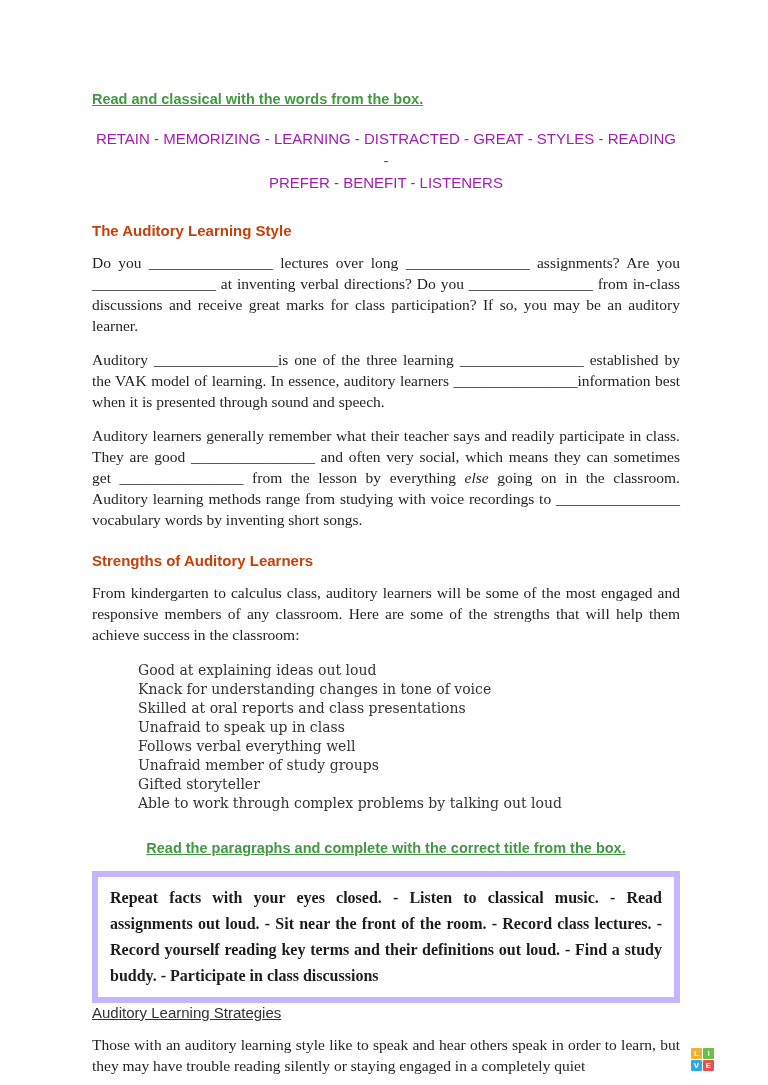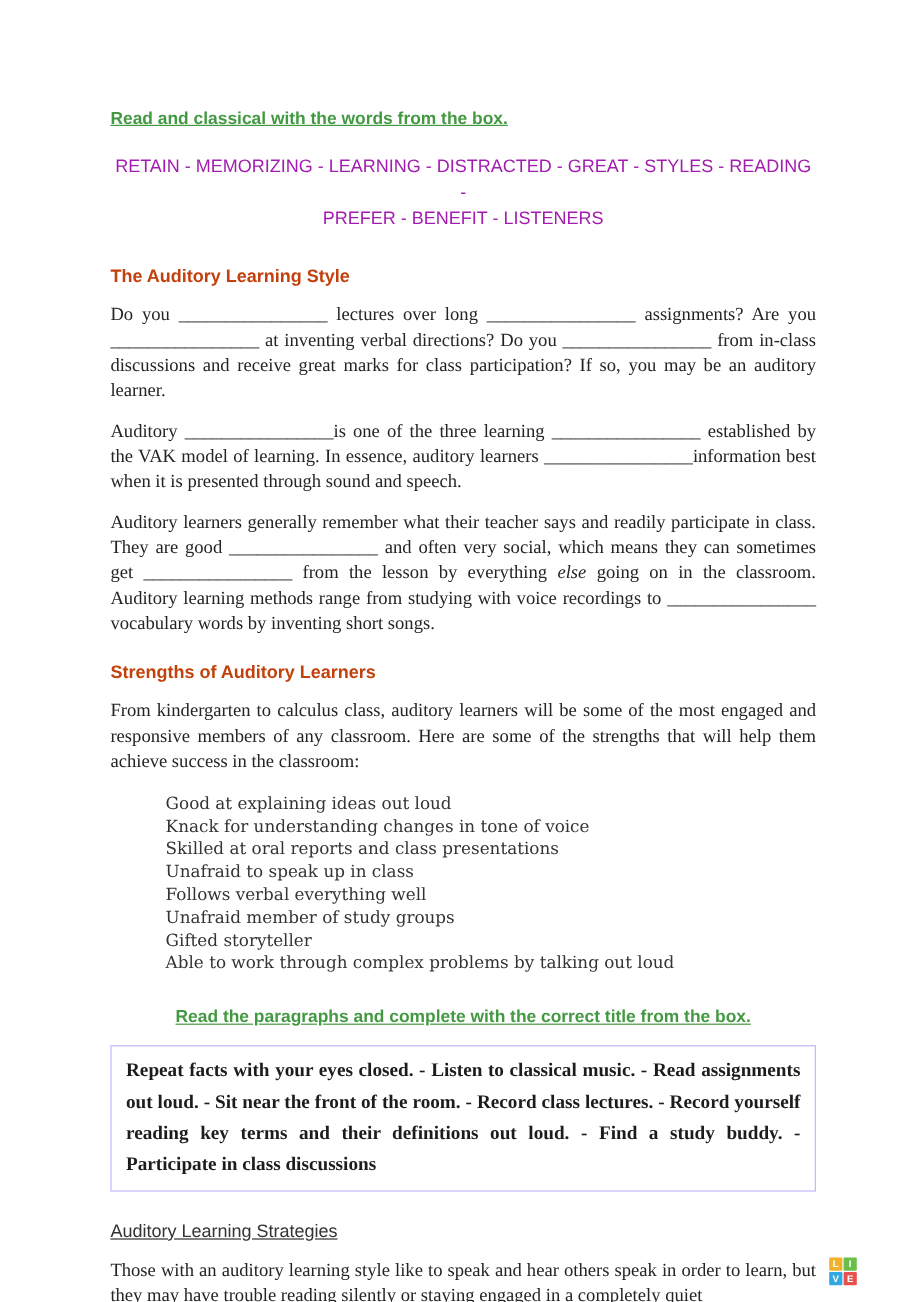--- a/index.html
+++ b/index.html
@@ -39,26 +39,25 @@
 
   .strengths {
     list-style:none; margin:16px 0 0 46px; padding:0;
     font-family:"DejaVu Serif", serif;
     font-size:14px; line-height:19px; color:#333333;
   }
 
   .mt-instruction2 { margin-top:26px; margin-bottom:14px;text-align:center; }
 
   .title-box {
-    border:1px solid #c4b5fd;
+    border:6px solid #c4b5fd;
     padding:8px 12px;
     font-family:"Liberation Serif", serif;
     font-weight:bold; font-size:16px; line-height:26px;
     text-align:justify; color:#1c1c1c;
-    margin-bottom:24px;
   }
 
   .strategies-heading {
     font-family:"Liberation Sans", sans-serif;
     font-size:15px; line-height:19px; color:#333333;
     text-decoration:underline;
     margin-bottom:12px;
   }
 
   .logo {

